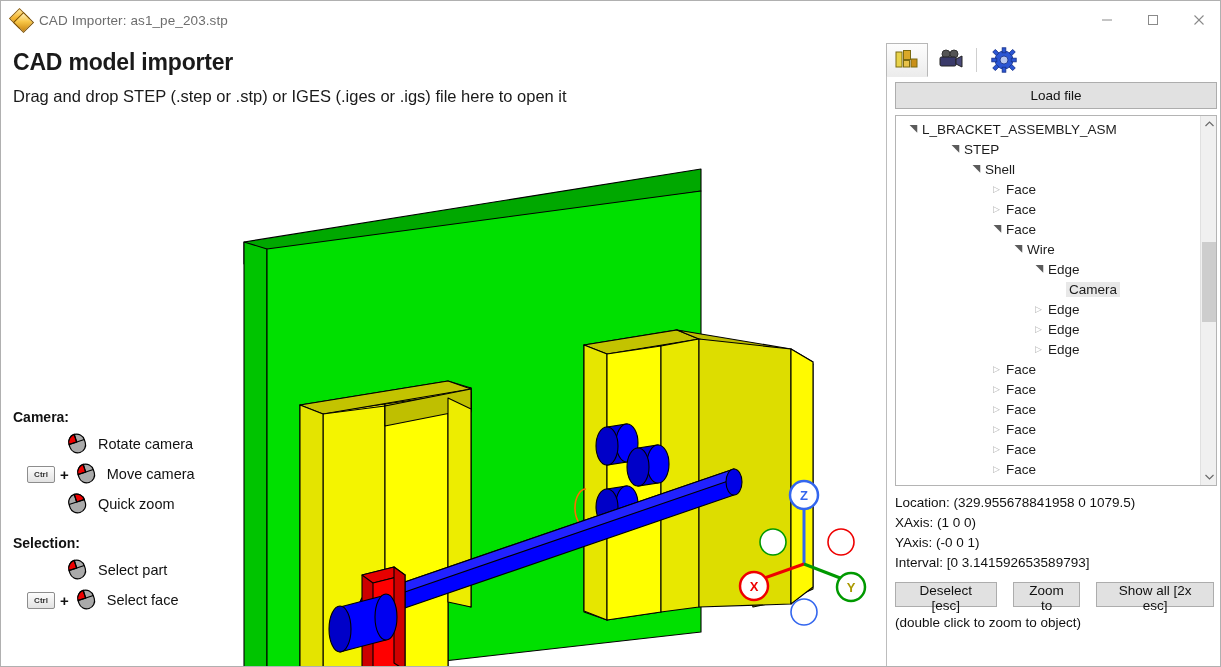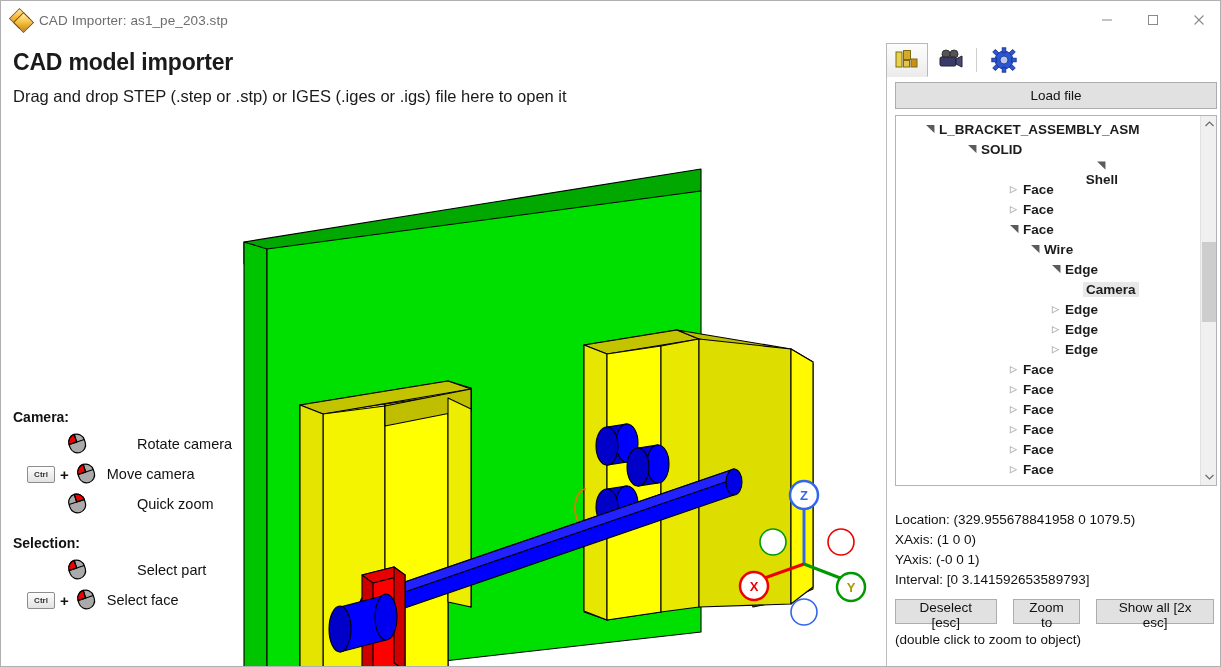--- a/index.html
+++ b/index.html
@@ -93,21 +93,21 @@
   }
   .help-head {
     font-weight: bold; font-size: 14px; color: #111;
     margin-bottom: 4px;
   }
   .help-row {
     display: flex; align-items: center;
     height: 30px;
     padding-left: 14px;
   }
-  .help-row.noctrl { padding-left: 52px; gap: 39px; }
+  .help-row.noctrl { padding-left: 52px; }
   .ctrl-key {
     display: inline-flex; align-items: center; justify-content: center;
     width: 26px; height: 15px;
     border: 1px solid #8d8d8d;
     border-radius: 2px;
     background: linear-gradient(#fdfdfd,#e2e2e2);
     font-size: 8px; color: #333; font-weight: bold;
     margin-right: 5px;
     text-align: right;
   }
@@ -169,26 +169,25 @@
   #tree-wrap {
     position: relative;
     margin-top: 6px;
     width: 322px; height: 371px;
     border: 1px solid #b4b4b4;
     background: #ffffff;
     box-sizing: border-box;
     overflow: hidden;
   }
   #tree {
-    position: absolute; left: 17px; top: 0;
+    position: absolute; left: 0; top: 0;
     width: 305px; height: 100%;
     overflow: hidden;
     padding-top: 3px;
     box-sizing: border-box;
-    font-weight: bold;
   }
   .tnode {
     height: 20px;
     display: flex; align-items: center;
     font-size: 13.5px; color: #1c1c1c;
     white-space: nowrap;
   }
   .tnode .twist {
     width: 13px; flex: 0 0 13px;
     font-size: 9px; line-height: 1;
@@ -212,21 +211,21 @@
     display: flex; align-items: center; justify-content: center;
     color: #6a6a6a; font-size: 8px;
   }
   #sc-thumb {
     position: absolute; left: 1px; top: 126px;
     width: 14px; height: 80px;
     background: #cdcdcd;
   }
 
   #infoblock {
-    margin-top: 24px;
+    margin-top: 7px;
     font-size: 13.5px; color: #111;
     line-height: 20px;
     width: 322px;
   }
   #btnrow {
     margin-top: 9px;
     display: flex; gap: 16px;
   }
   .abtn {
     height: 25px;
@@ -525,23 +524,23 @@
       <button id="loadfile-btn">Load file</button>
 
       <div id="tree-wrap">
         <div id="tree">
             <div class="tnode" style="padding-left: 10px;">
               <span class="twist open" style="transform: rotate(-90deg); display: inline-block; font-size: 10px;">◢</span>
               <span class="tlabel">L_BRACKET_ASSEMBLY_ASM</span>
             </div>
             <div class="tnode" style="padding-left: 52px;">
               <span class="twist open" style="transform: rotate(-90deg); display: inline-block; font-size: 10px;">◢</span>
-              <span class="tlabel">SOLID</span>
-            </div>
-            <div class="tnode" style="padding-left: 73px; flex-direction: column;">
+              <span class="tlabel">STEP</span>
+            </div>
+            <div class="tnode" style="padding-left: 73px;">
               <span class="twist open" style="transform: rotate(-90deg); display: inline-block; font-size: 10px;">◢</span>
               <span class="tlabel">Shell</span>
             </div>
             <div class="tnode" style="padding-left: 94px;">
               <span class="twist closed">▷</span>
               <span class="tlabel">Face</span>
             </div>
             <div class="tnode" style="padding-left: 94px;">
               <span class="twist closed">▷</span>
               <span class="tlabel">Face</span>

